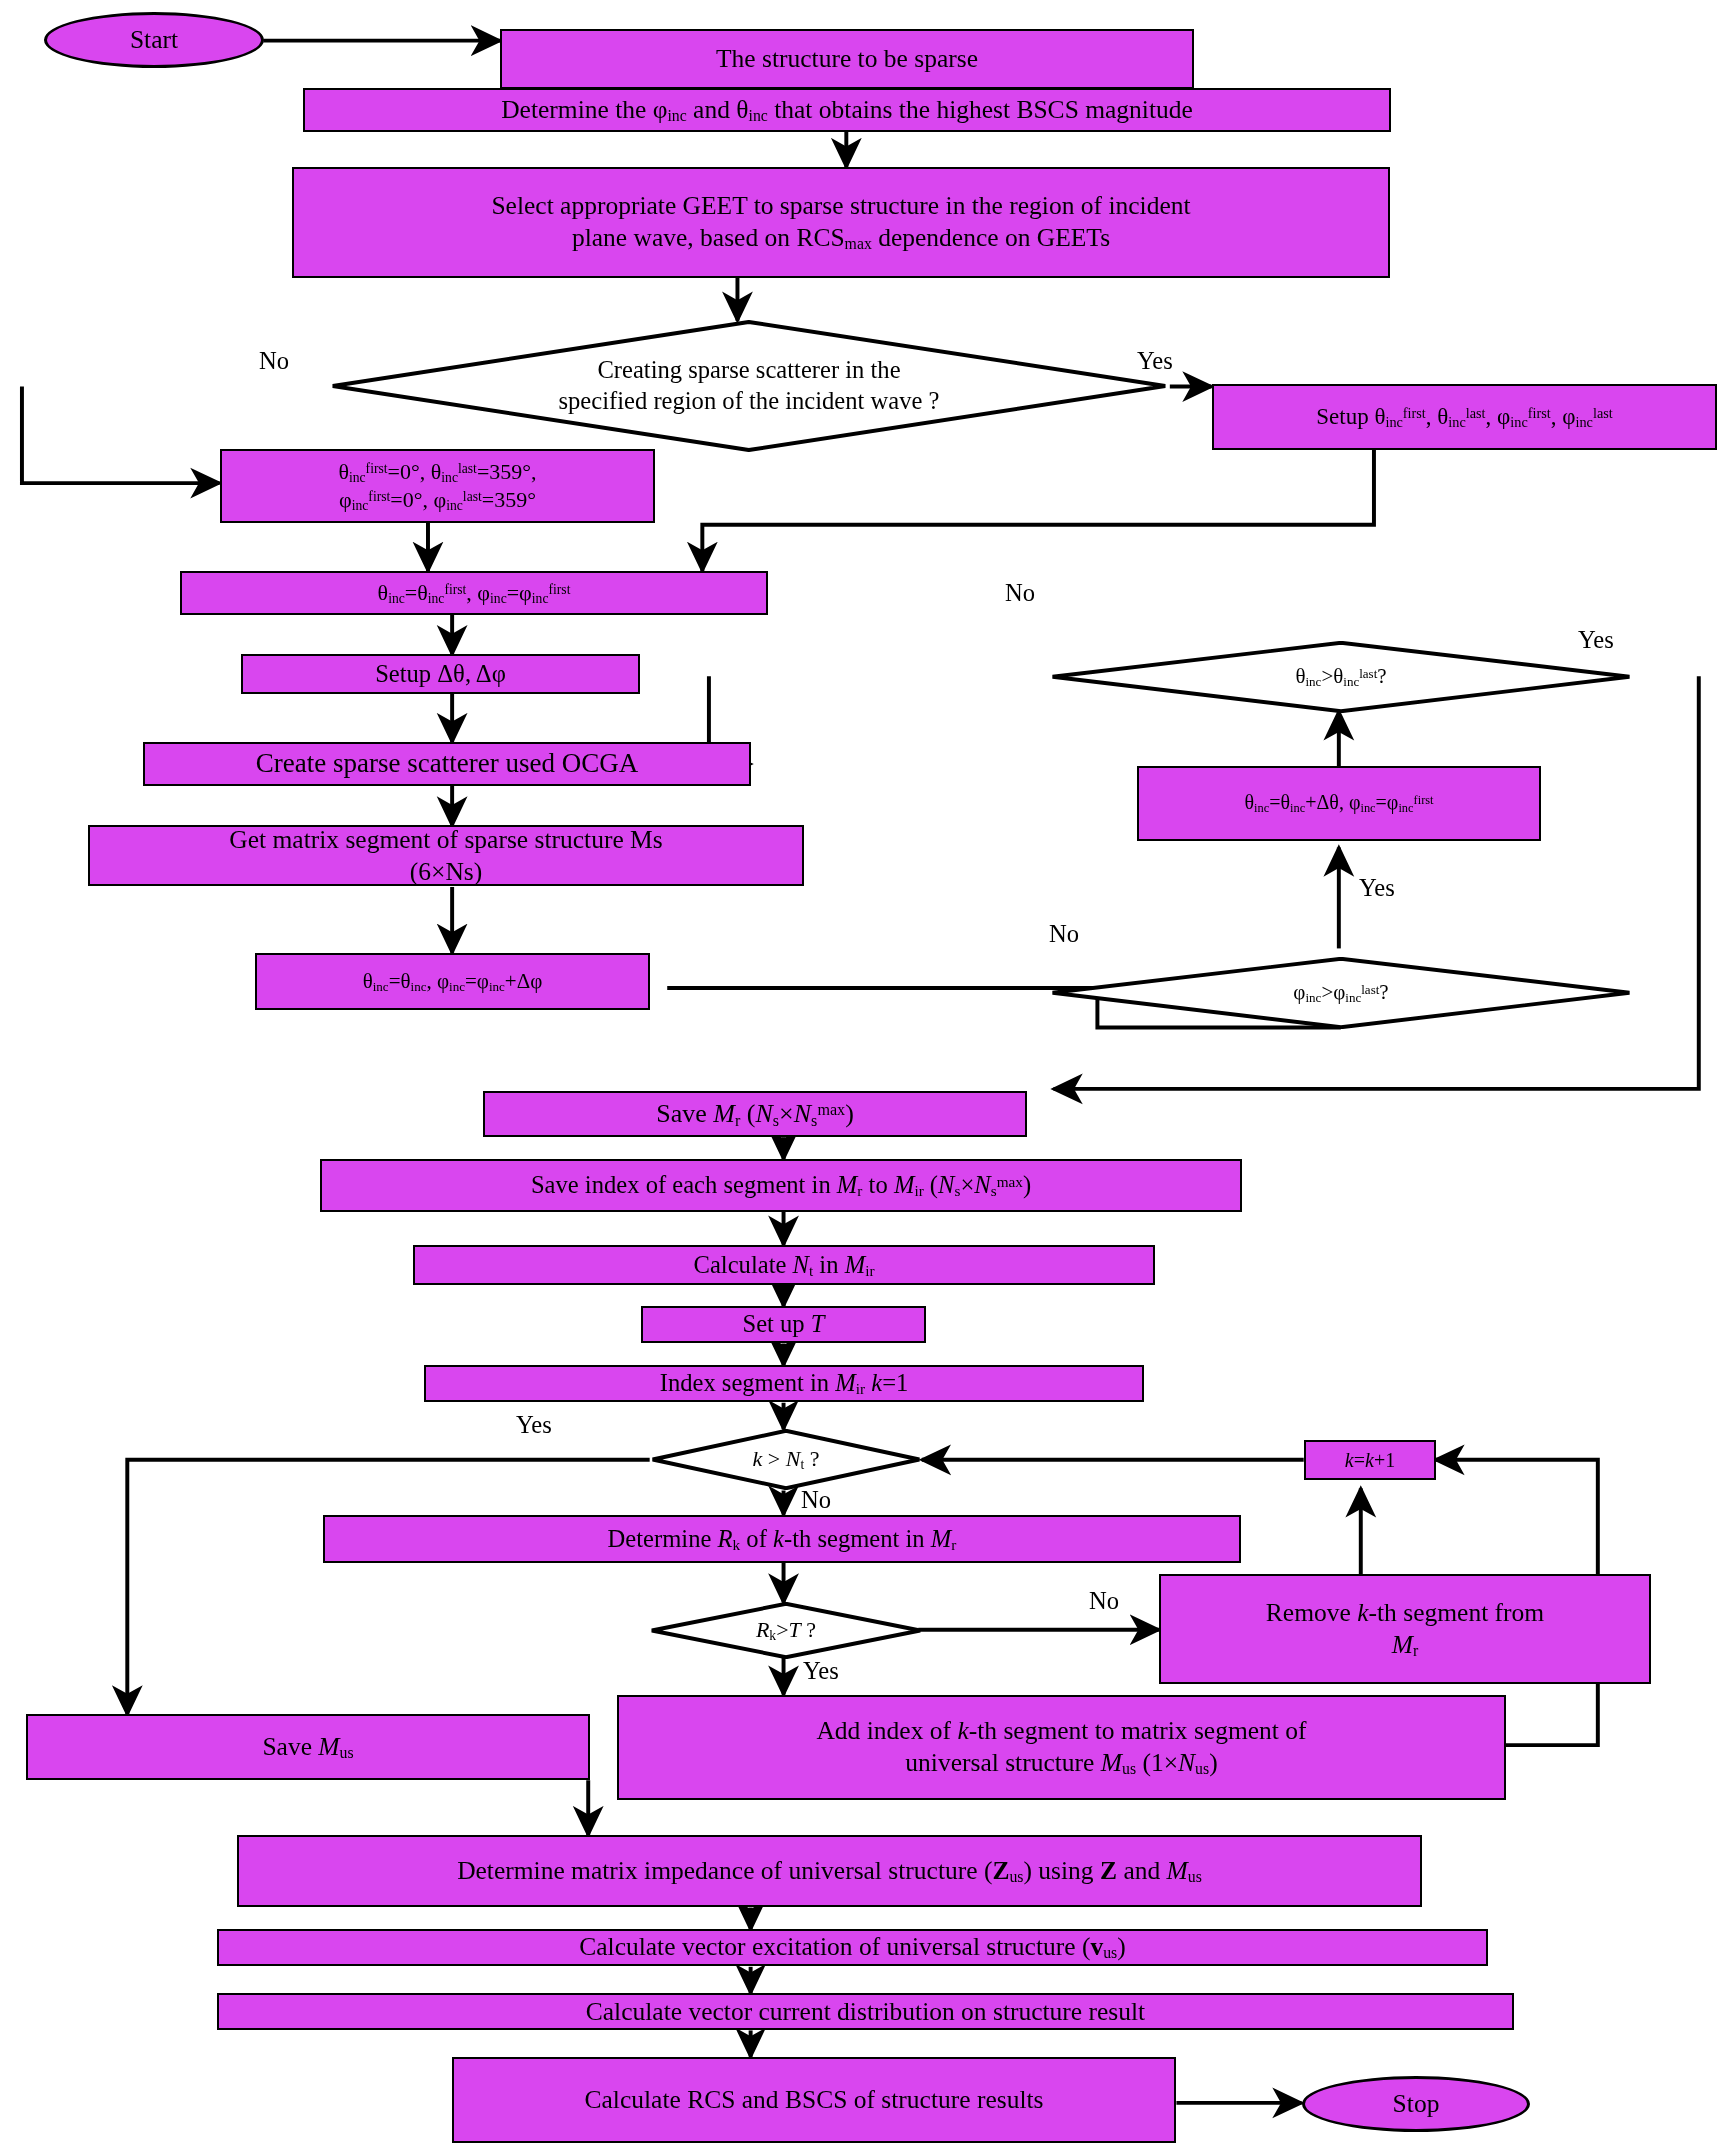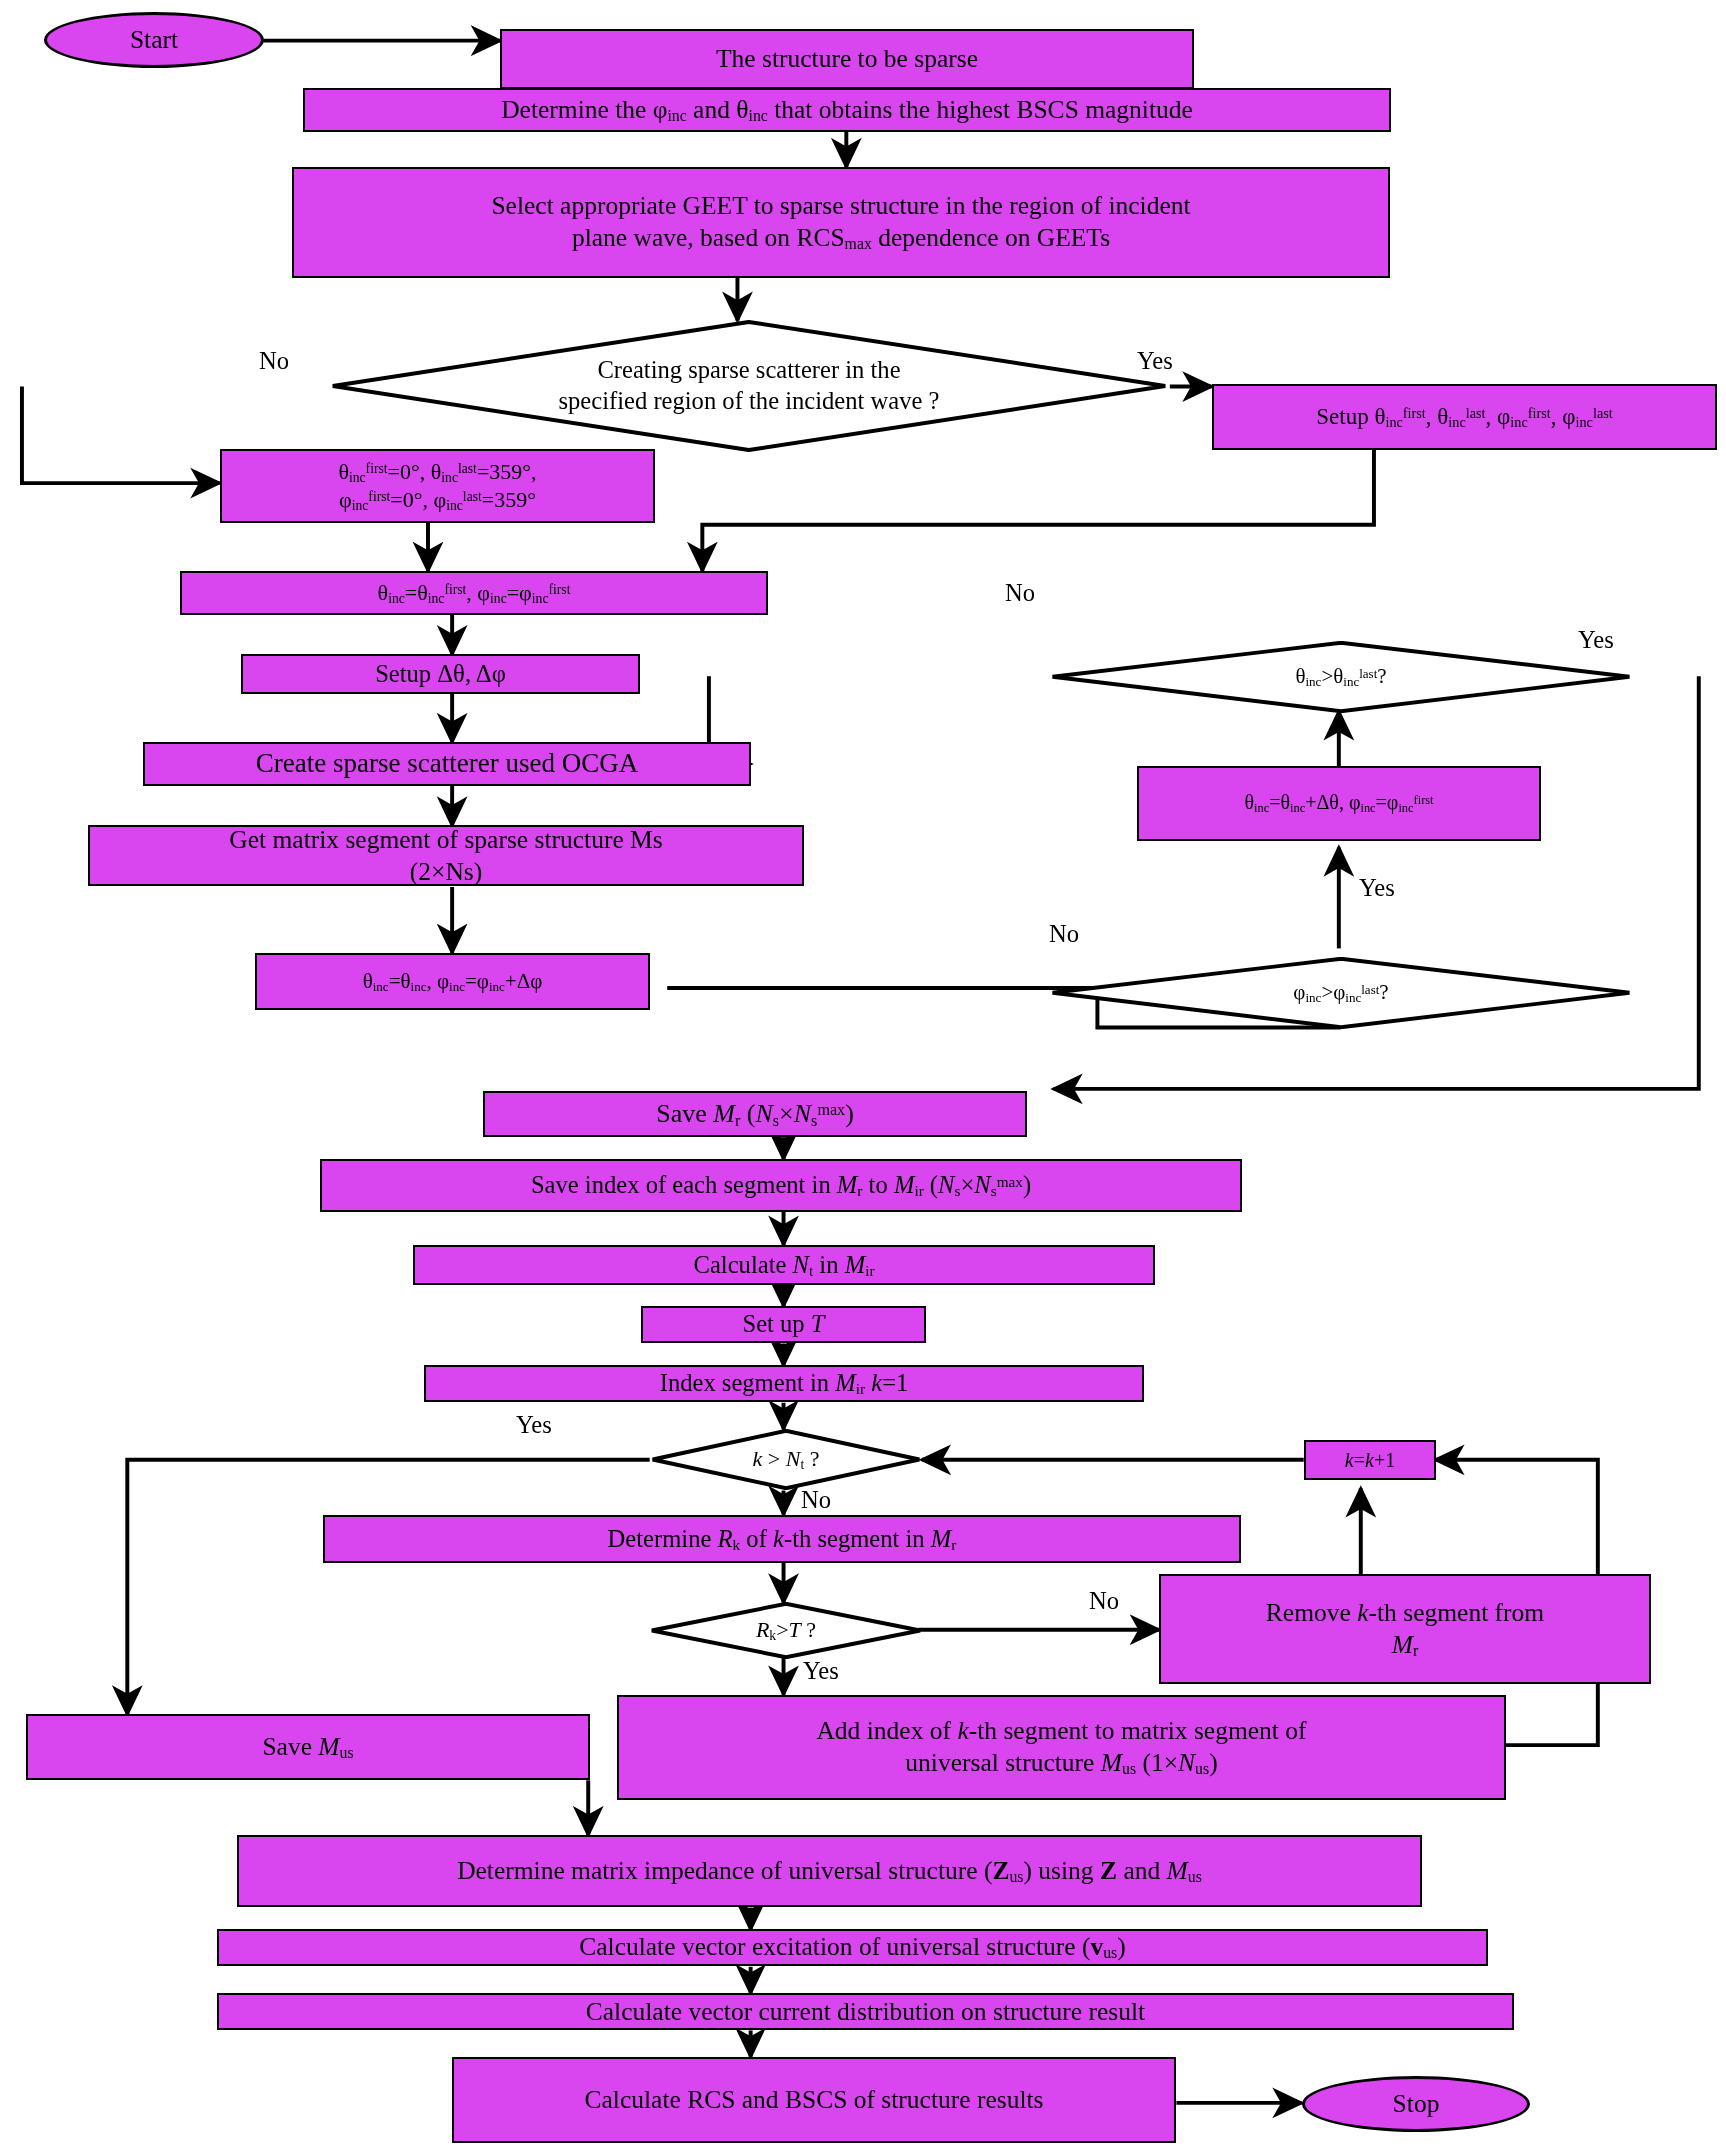--- a/index.html
+++ b/index.html
@@ -140,21 +140,21 @@
   <div class="node proc" style="left:241px;top:654px;width:399px;height:40px;font-size:24.6px;">
     <span>Setup Δθ, Δφ</span>
   </div>
 
   <div class="node proc" style="left:143px;top:742px;width:608px;height:44px;font-size:27px;">
     <span>Create sparse scatterer used OCGA</span>
   </div>
 
   <div class="node proc" style="left:88px;top:825px;width:716px;height:61px;font-size:25.5px;flex-direction:column;">
     <span>Get matrix segment of sparse structure Ms</span>
-    <span>(2×Ns)</span>
+    <span>(6×Ns)</span>
   </div>
 
   <div class="node proc" style="left:255px;top:953px;width:395px;height:57px;font-size:21px;">
     <span>θ<sub>inc</sub>=θ<sub>inc</sub>,&nbsp;φ<sub>inc</sub>=φ<sub>inc</sub>+Δφ</span>
   </div>
 
   <div class="node proc" style="left:1137px;top:766px;width:404px;height:75px;font-size:20px;">
     <span>θ<sub>inc</sub>=θ<sub>inc</sub>+Δθ,&nbsp;φ<sub>inc</sub>=φ<sub>inc</sub><sup>first</sup></span>
   </div>
 

